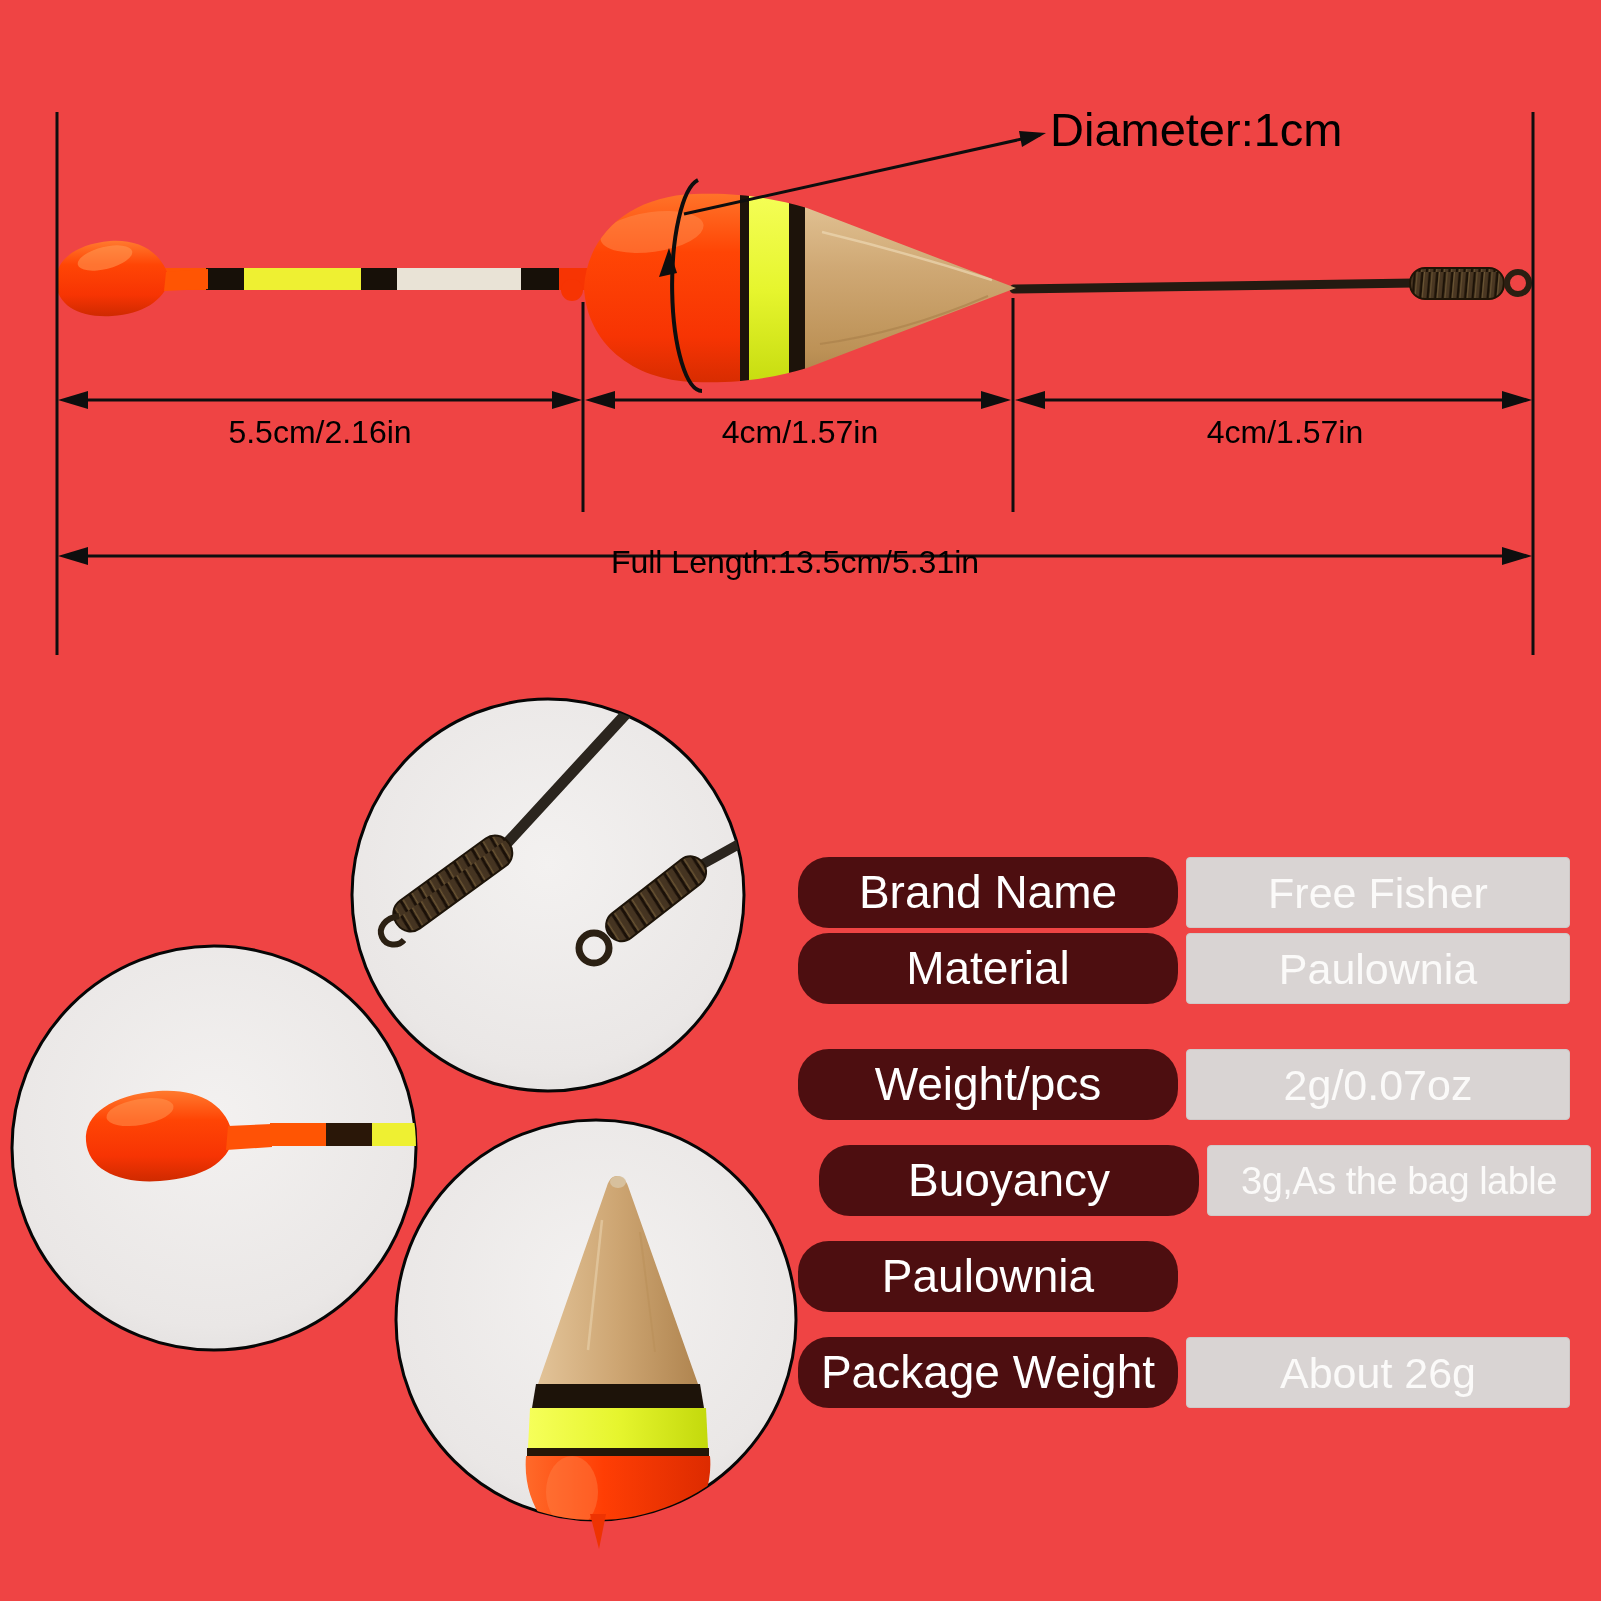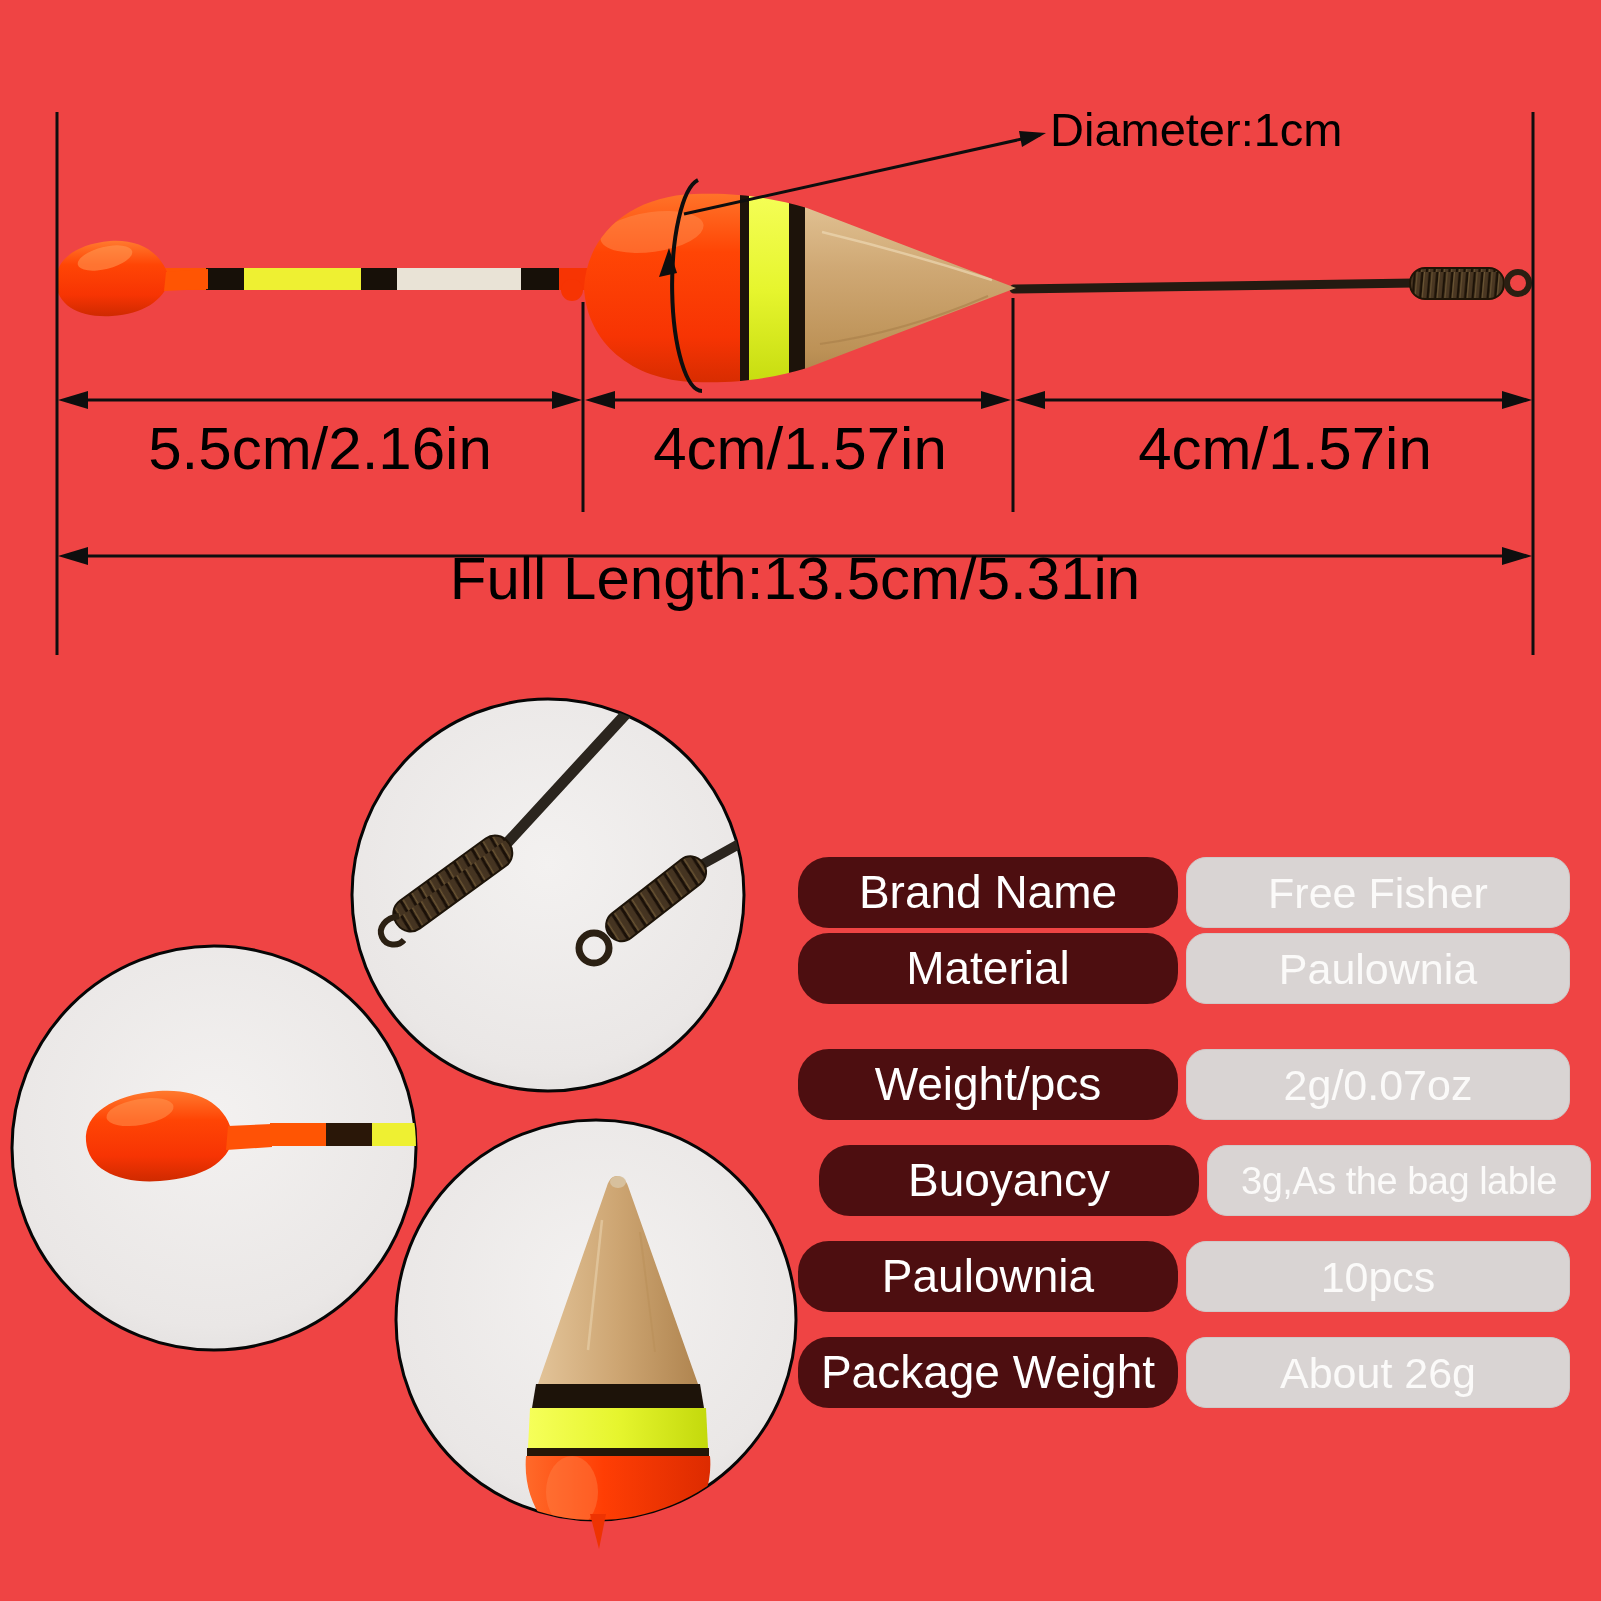--- a/index.html
+++ b/index.html
@@ -1,37 +1,37 @@
 <!DOCTYPE html>
 <html><head>
 <meta charset="utf-8">
 <style>
   html,body{margin:0;padding:0;background:#fff;}
   .canvas{position:relative;width:1601px;height:1601px;background:#ef4444;overflow:hidden;
           font-family:"Liberation Sans", sans-serif;}
   .art{position:absolute;left:0;top:0;}
-  .lbl{position:absolute;color:#000;font-size:60px;white-space:nowrap;}
+  .lbl{position:absolute;color:#000;font-size:32px;white-space:nowrap;}
   .diameter{left:1050px;top:102px;font-size:47px;}
   .seg{width:460px;text-align:center;top:414px;}
   .seg1{left:90px;}
   .seg2{left:570px;}
   .seg3{left:1055px;}
   .full{left:415px;top:544px;width:760px;text-align:center;}
   .spec{position:absolute;left:0;top:0;width:1601px;height:1601px;}
   .row{position:absolute;left:798px;width:772px;height:71px;}
   .row:nth-child(1){top:857px;}
   .row:nth-child(2){top:933px;}
   .row:nth-child(3){top:1049px;}
   .row:nth-child(4){top:1145px;margin-left:21px;}
   .row:nth-child(5){top:1241px;}
   .row:nth-child(6){top:1337px;}
   .k{position:absolute;left:0;top:0;width:380px;height:71px;background:#4d0e10;color:#ffffff;
      border-radius:31px;text-align:center;line-height:70px;font-size:46px;}
   .v{position:absolute;left:388px;top:0;width:384px;height:71px;background:#d9d4d3;color:#fbfaf9;
-     border-radius:20px;text-align:center;line-height:70px;font-size:43px;border:1px solid #cfc9c8;box-sizing:border-box;}
+     border-radius:4px;text-align:center;line-height:70px;font-size:43px;border:1px solid #cfc9c8;box-sizing:border-box;}
   .row:nth-child(4) .v{font-size:38px;letter-spacing:-0.5px;}
 </style>
 </head>
 <body>
 
 <div class="canvas">
 
 <svg class="art" width="1601" height="1601" viewBox="0 0 1601 1601">
   <defs>
     <linearGradient id="gRed" x1="0" y1="0" x2="0" y2="1">
@@ -231,21 +231,20 @@
   <div class="row">
     <div class="k">Weight/pcs</div>
     <div class="v">2g/0.07oz</div>
   </div>
   <div class="row">
     <div class="k">Buoyancy</div>
     <div class="v">3g,As the bag lable</div>
   </div>
   <div class="row">
     <div class="k">Paulownia</div>
-    <div class="v">10pcs</div>
   </div>
   <div class="row">
     <div class="k">Package Weight</div>
     <div class="v">About 26g</div>
   </div>
 </div>
 
 </div>
 
 </body></html>

